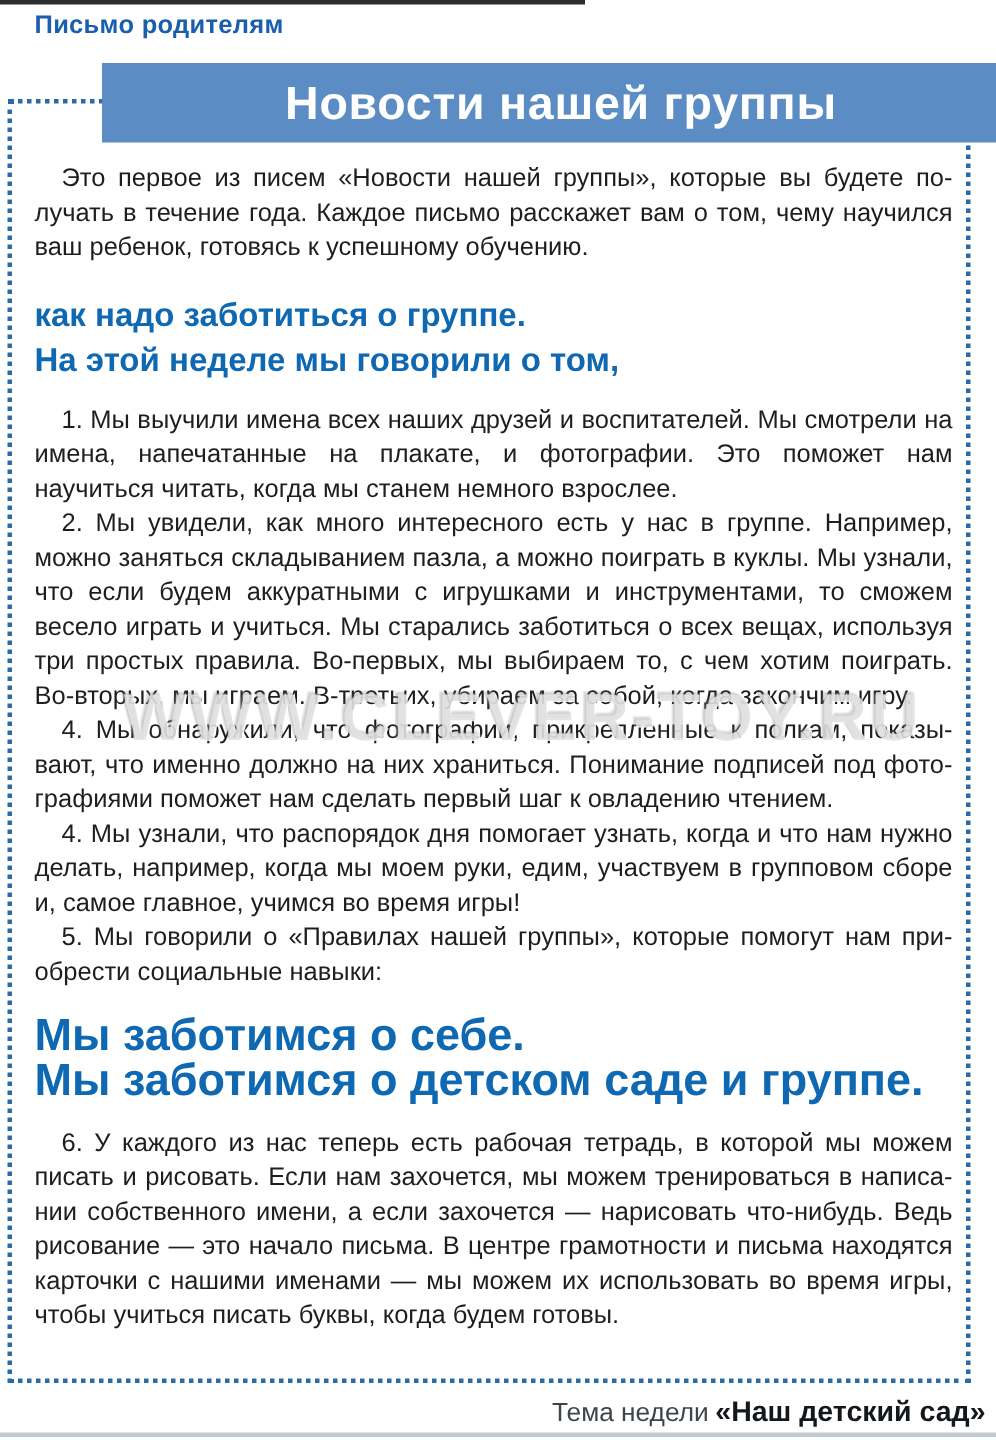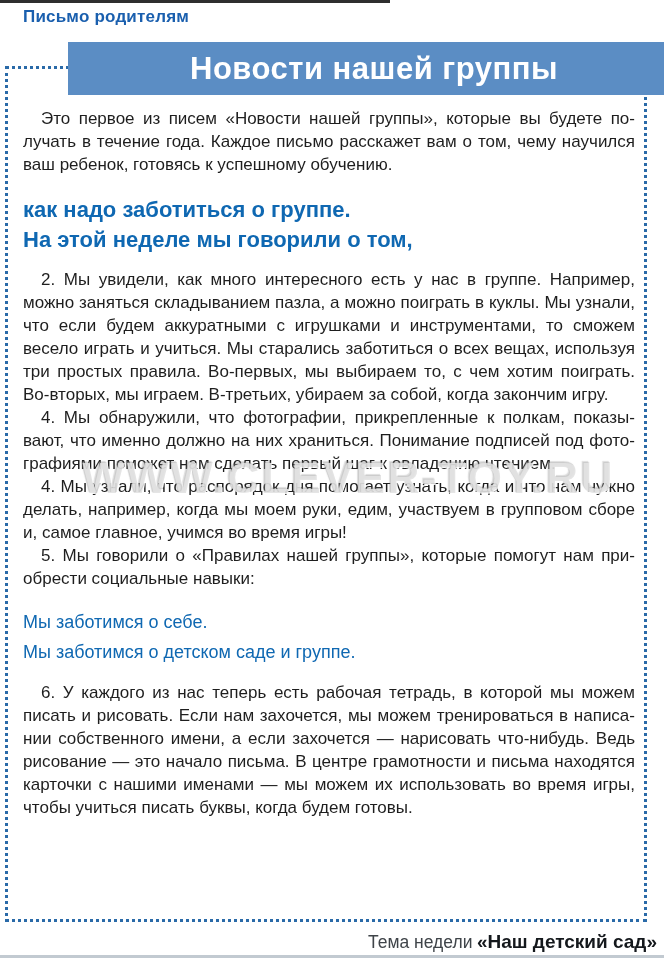--- a/index.html
+++ b/index.html
@@ -74,22 +74,22 @@
     color: #0f68b2;
     font-weight: bold;
     font-size: 22px;
     line-height: 30px;
     text-align: left;
   }
 
   .rules {
     margin-top: 17px;
     color: #0f68b2;
-    font-weight: normal;
-    font-size: 18px;
+    font-weight: bold;
+    font-size: 30px;
     line-height: 30px;
     text-align: left;
     list-style: none;
   }
 
   .closing { margin-top: 14px; }
 
   .watermark {
     position: absolute;
     left: 30px; top: 452px;
@@ -141,20 +141,21 @@
 <div class="frame">
   <div class="content">
 
     <p class="para">Это первое из писем «Новости нашей группы», которые вы будете по­лучать в течение года. Каждое письмо расскажет вам о том, чему научился ваш ребенок, готовясь к успешному обучению.</p>
 
     <div class="week-heading">
       <div>как надо заботиться о группе.</div>
       <div>На этой неделе мы говорили о том,</div>
     </div>
 
+    <p class="para">1. Мы выучили имена всех наших друзей и воспитателей. Мы смотрели на имена, напечатанные на плакате, и фотографии. Это поможет нам научиться читать, когда мы станем немного взрослее.</p>
     <p class="para">2. Мы увидели, как много интересного есть у нас в группе. Например, можно заняться складыванием пазла, а можно поиграть в куклы. Мы узна­ли, что если будем аккуратными с игрушками и инструментами, то сможем весело играть и учиться. Мы старались заботиться о всех вещах, используя три простых правила. Во-первых, мы выбираем то, с чем хотим поиграть. Во-вторых, мы играем. В-третьих, убираем за собой, когда закончим игру.</p>
     <p class="para">4. Мы обнаружили, что фотографии, прикрепленные к полкам, показы­вают, что именно должно на них храниться. Понимание подписей под фото­графиями поможет нам сделать первый шаг к овладению чтением.</p>
     <p class="para">4. Мы узнали, что распорядок дня помогает узнать, когда и что нам нужно делать, например, когда мы моем руки, едим, участвуем в групповом сборе и, самое главное, учимся во время игры!</p>
     <p class="para">5. Мы говорили о «Правилах нашей группы», которые помогут нам при­обрести социальные навыки:</p>
 
     <ul class="rules">
       <li>Мы заботимся о себе.</li>
       <li>Мы заботимся о детском саде и группе.</li>
     </ul>
 

